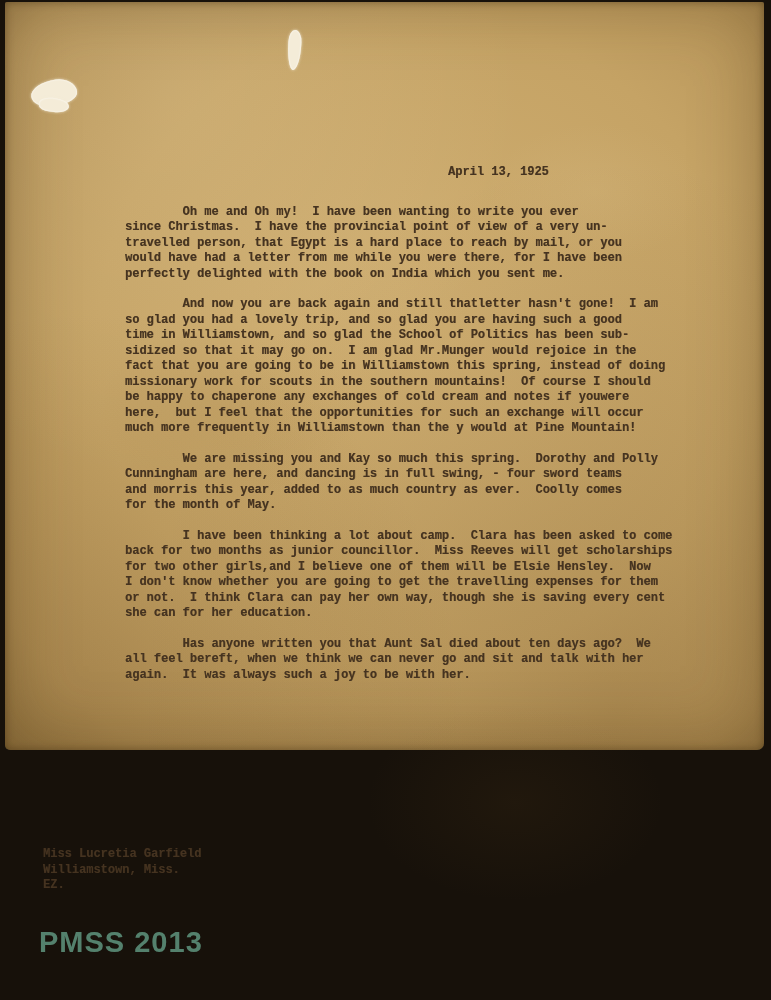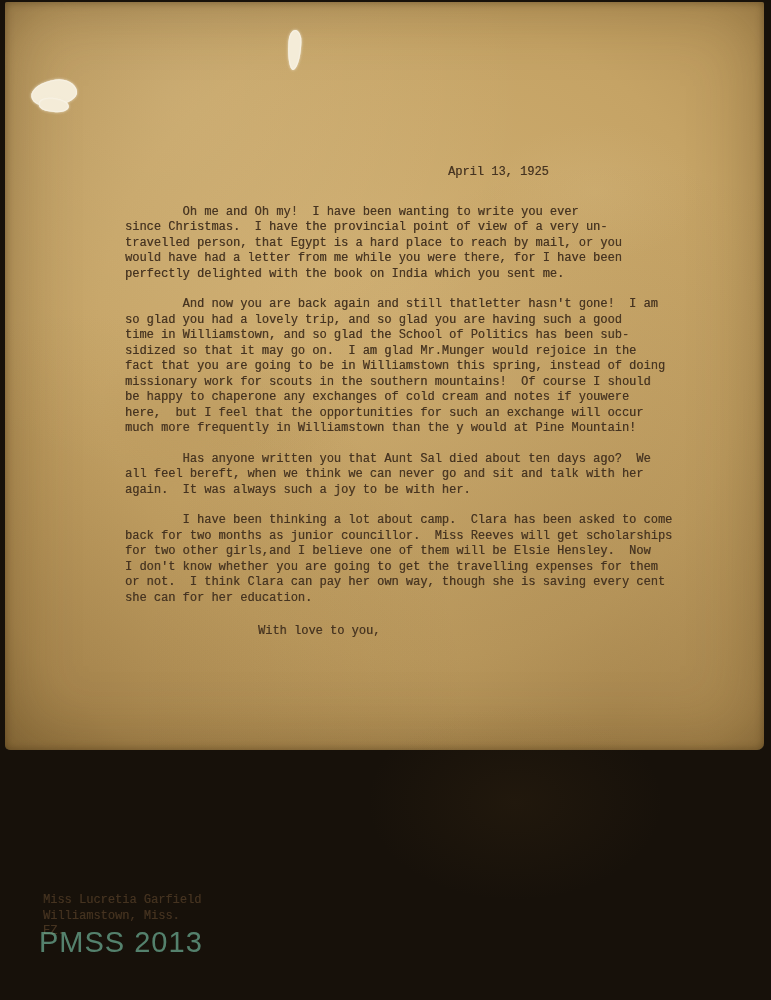--- a/index.html
+++ b/index.html
@@ -10,20 +10,21 @@
     overflow: hidden;
     background: #17110a;
     font-family: "Liberation Mono", "DejaVu Sans Mono", monospace;
   }
 
   .scan {
     position: relative;
     width: 771px;
     height: 764px;
     background: #17110a;
+    font-weight: bold;
   }
 
   .paper {
     position: absolute;
     top: 2px;
     left: 5px;
     right: 7px;
     bottom: 14px;
     border-radius: 2px 2px 7px 5px;
     background:
@@ -95,21 +96,21 @@
 
   .closing {
     padding-left: 133px;
     margin-top: 18px;
     white-space: pre;
   }
 
   .signature {
     position: absolute;
     left: 38px;
-    top: 891px;
+    top: 845px;
     color: #453320;
     font-size: 12px;
     line-height: 15.5px;
     text-shadow: 0.4px 0.3px 0.5px rgba(69,51,32,0.55);
   }
   .signature div { white-space: pre; }
 
   .watermark {
     position: absolute;
     left: 34px;
@@ -144,31 +145,34 @@
 perfectly delighted with the book on India which you sent me.</p>
       <p class="para">        And now you are back again and still thatletter hasn't gone!  I am
 so glad you had a lovely trip, and so glad you are having such a good
 time in Williamstown, and so glad the School of Politics has been sub-
 sidized so that it may go on.  I am glad Mr.Munger would rejoice in the
 fact that you are going to be in Williamstown this spring, instead of doing
 missionary work for scouts in the southern mountains!  Of course I should
 be happy to chaperone any exchanges of cold cream and notes if youwere
 here,  but I feel that the opportunities for such an exchange will occur
 much more frequently in Williamstown than the y would at Pine Mountain!</p>
-      <p class="para">        Has anyone written you that Aunt Sal died about ten days ago?  We
-all feel bereft, when we think we can never go and sit and talk with her
-again.  It was always such a joy to be with her.</p>
+      <p class="para">        We are missing you and Kay so much this spring.  Dorothy and Polly
+Cunningham are here, and dancing is in full swing, - four sword teams
+and morris this year, added to as much country as ever.  Coolly comes
+for the month of May.</p>
       <p class="para">        I have been thinking a lot about camp.  Clara has been asked to come
 back for two months as junior councillor.  Miss Reeves will get scholarships
 for two other girls,and I believe one of them will be Elsie Hensley.  Now
 I don't know whether you are going to get the travelling expenses for them
 or not.  I think Clara can pay her own way, though she is saving every cent
 she can for her education.</p>
+      <p class="para">        Has anyone written you that Aunt Sal died about ten days ago?  We
+all feel bereft, when we think we can never go and sit and talk with her
+again.  It was always such a joy to be with her.</p>
 
-      <div class="closing">With love to you,</div>
     </div>
 
     <div class="signature">
       <div>Miss Lucretia Garfield</div>
       <div>Williamstown, Miss.</div>
       <div>EZ.</div>
     </div>
 
     <div class="watermark">PMSS 2013</div>
   </div>

